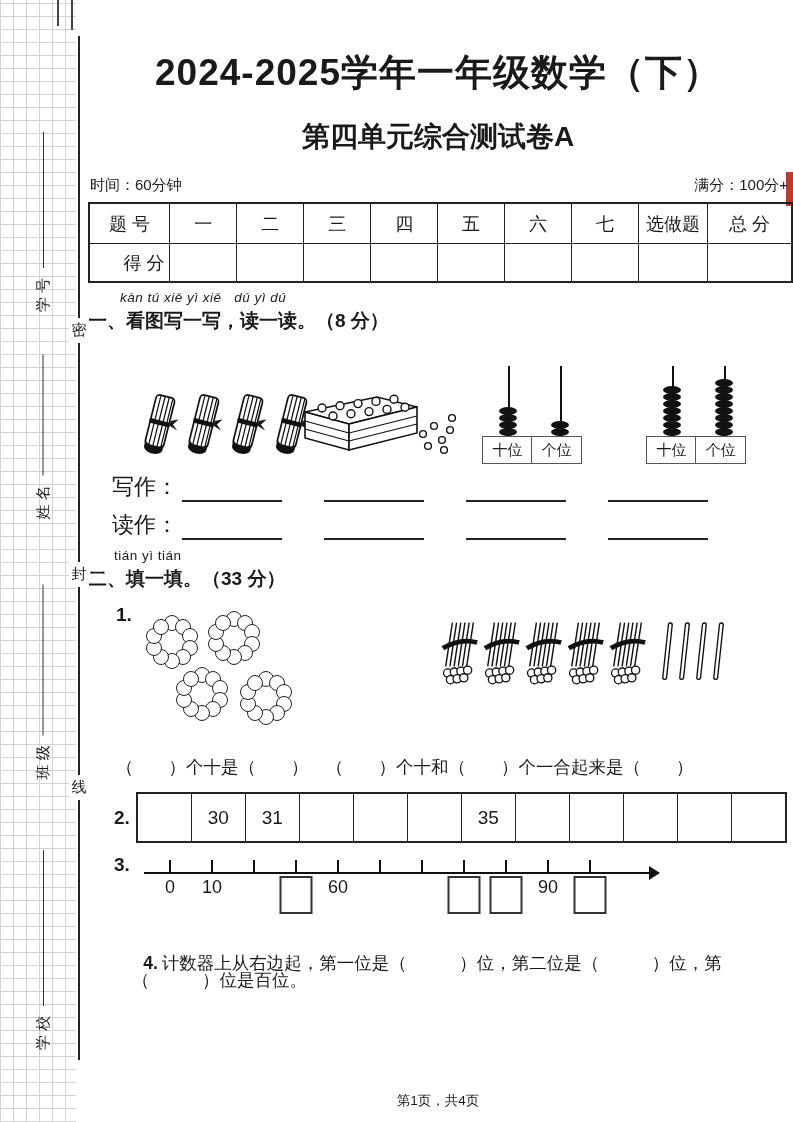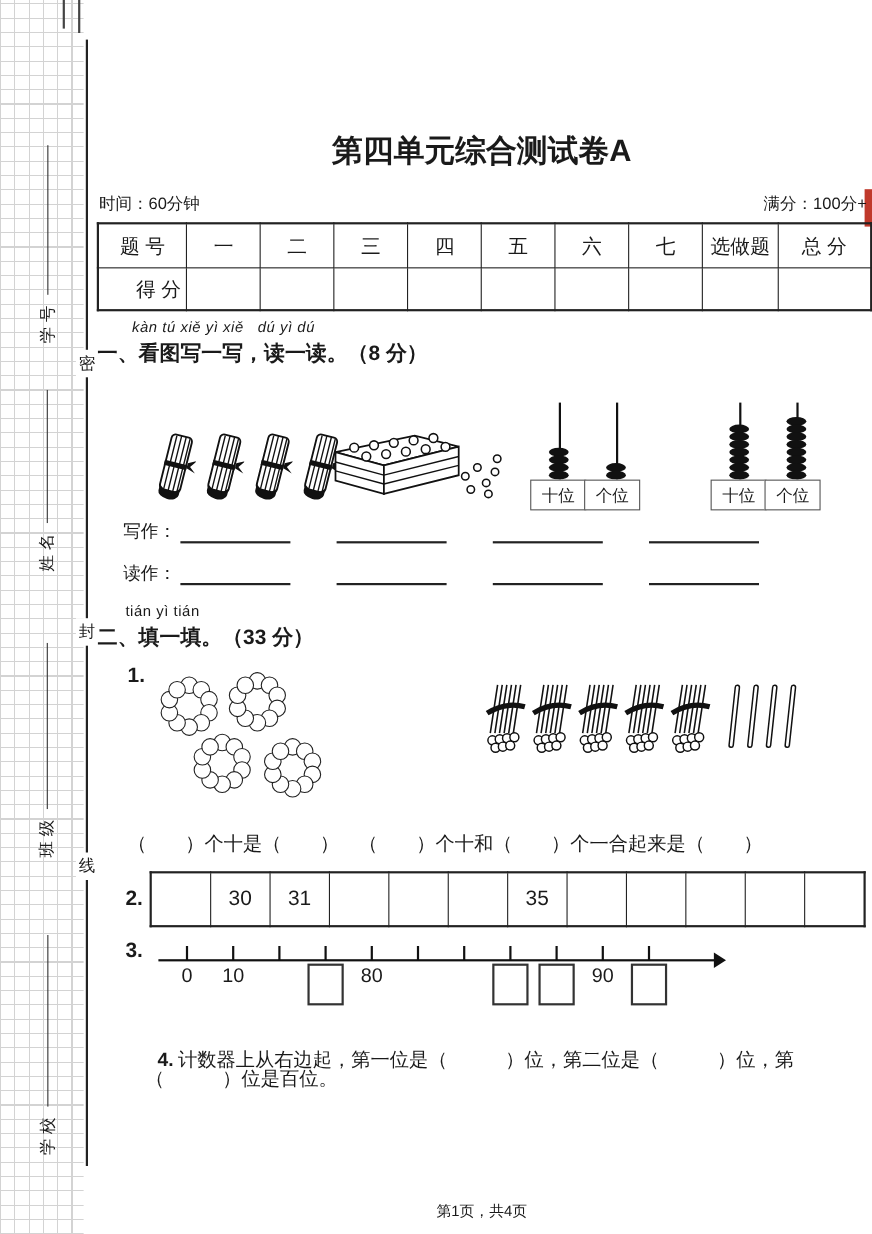--- a/index.html
+++ b/index.html
@@ -54,21 +54,21 @@
   .rod.r1{left:1px;} .rod.r2{left:53px;}
   .rod-line{position:absolute;left:50%;bottom:0;width:1.6px;height:70px;background:#111;}
   .beads{position:absolute;bottom:0;left:50%;transform:translateX(-50%);
     display:flex;flex-direction:column-reverse;}
   .bead{width:18px;height:8px;background:#111;border-radius:50%;margin-top:-1px;}
   .abacus-base{position:absolute;bottom:0;left:0;display:flex;}
   .place-cell{width:49px;height:26px;border:1.8px solid #555;background:#fff;display:flex;
     align-items:center;justify-content:center;font-size:15px;}
   .place-cell + .place-cell{margin-left:-1.8px;}
 
-  .answer-row{display:flex;align-items:flex-end;font-size:16px;}
+  .answer-row{display:flex;align-items:flex-end;font-size:22px;}
   .write-row{left:24px;top:472px;width:660px;}
   .read-row{left:24px;top:510px;width:660px;}
   .answer-row .lbl{margin-right:4px;}
   .answer-row .answer-blank{width:100px;border-bottom:2px solid #222;height:20px;margin-right:42px;}
 
   
   .q1-figs{left:0;top:602px;width:705px;height:148px;}
   .qnum{font-size:19px;font-weight:800;}
   .q1-figs .qnum{position:absolute;left:28px;top:2px;}
   .rings{position:absolute;left:44px;top:8px;width:200px;height:130px;}
@@ -130,20 +130,21 @@
     <span class="blank-line"></span>
   </div>
   <div class="side-field" style="left:-57px;top:939px;width:200px;">
     <span>学 校</span>
     <span class="blank-line"></span>
   </div>
 
   <div class="red-mark"></div>
 
   <div class="main">
+    <h1 class="page-title">2024-2025学年一年级数学（下）</h1>
     <h2 class="page-subtitle">第四单元综合测试卷A</h2>
 
     <div class="info-row">
       <span>时间：60分钟</span>
       <span>满分：100分+</span>
     </div>
 
     <table class="score-table">
       <tbody>
           <tr>
@@ -538,21 +539,21 @@
         <div class="nl-line"></div>
         <div class="nl-arrow"></div>
       <div class="nl-tick" style="left: 25px;"></div>
           <div class="nl-label" style="left: 26px;">0</div>
           <div class="nl-tick" style="left: 67px;"></div>
           <div class="nl-label" style="left: 68px;">10</div>
           <div class="nl-tick" style="left: 109px;"></div>
           <div class="nl-tick" style="left: 151px;"></div>
           <div class="nl-box" style="left: 152px;"></div>
           <div class="nl-tick" style="left: 193px;"></div>
-          <div class="nl-label" style="left: 194px;">80</div>
+          <div class="nl-label" style="left: 194px;">60</div>
           <div class="nl-tick" style="left: 235px;"></div>
           <div class="nl-tick" style="left: 277px;"></div>
           <div class="nl-tick" style="left: 319px;"></div>
           <div class="nl-box" style="left: 320px;"></div>
           <div class="nl-tick" style="left: 361px;"></div>
           <div class="nl-box" style="left: 362px;"></div>
           <div class="nl-tick" style="left: 403px;"></div>
           <div class="nl-label" style="left: 404px;">90</div>
           <div class="nl-tick" style="left: 445px;"></div>
           <div class="nl-box" style="left: 446px;"></div>

